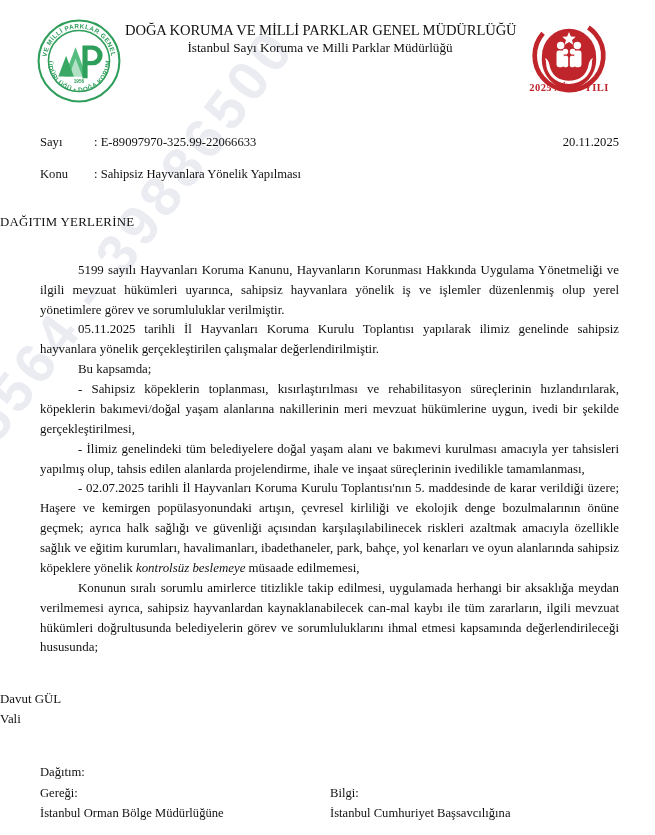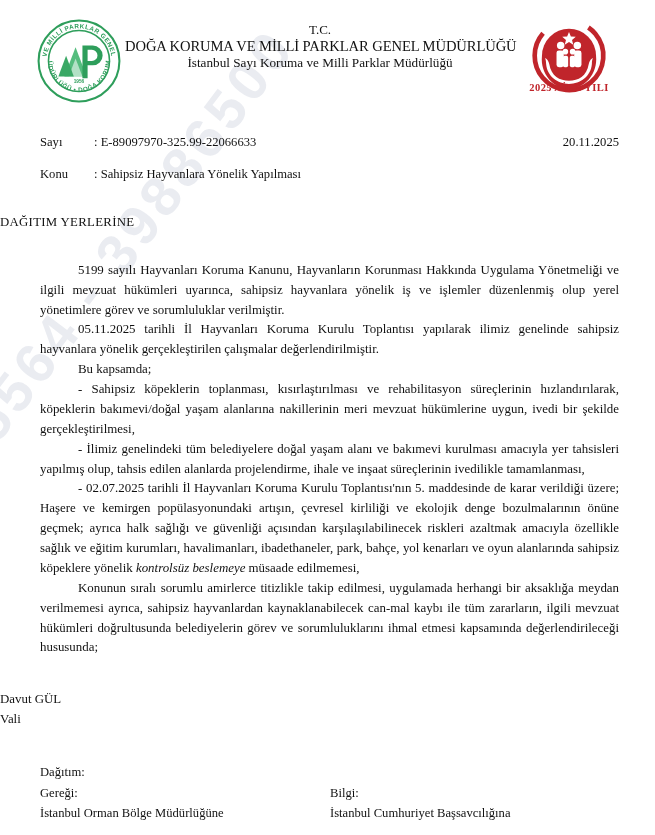--- a/index.html
+++ b/index.html
@@ -230,21 +230,20 @@
           <path d="M33 68 L46 34 L59 68 Z" fill="#55bd7e"></path>
           <path d="M38 68 L46 47 L54 68 Z" fill="#ffffff" opacity="0.55"></path>
           <path d="M26 68 L35 44 L44 68 Z" fill="#3aa865"></path>
 
           <path d="M54 32 L54 70 L60 70 L60 55 L66 55 A11,11 0 0 0 66,32 Z M60 37 L65 37 A6,6 0 0 1 65,50 L60,50 Z" fill="#2e9e5b"></path>
           <text x="50" y="76" font-family="'Liberation Sans', sans-serif" font-size="5.5" font-weight="700" fill="#2e9e5b" text-anchor="middle">1956</text>
         </svg>
       </div>
 
       <div class="header-titles">
-        <div class="t-tc">T.C.</div>
         <div class="t-main">DOĞA KORUMA VE MİLLİ PARKLAR GENEL MÜDÜRLÜĞÜ</div>
         <div class="t-sub2">İstanbul Sayı Koruma ve Milli Parklar Müdürlüğü</div>
       </div>
 
       <div class="logo-right">
         <svg viewBox="0 0 100 94" width="104" height="98" aria-hidden="true">
           <circle cx="50" cy="42" r="33" fill="none" stroke="#c0252b" stroke-width="4.5" stroke-dasharray="150 48" transform="rotate(-40 50 42)"></circle>
           <circle cx="50" cy="42" r="26" fill="#c0252b"></circle>
 
           <path d="M50 19 l1.8 4.4 4.7.3 -3.6 3 1.2 4.6 -4.1-2.6 -4.1 2.6 1.2-4.6 -3.6-3 4.7-.3z" fill="#ffffff"></path>

